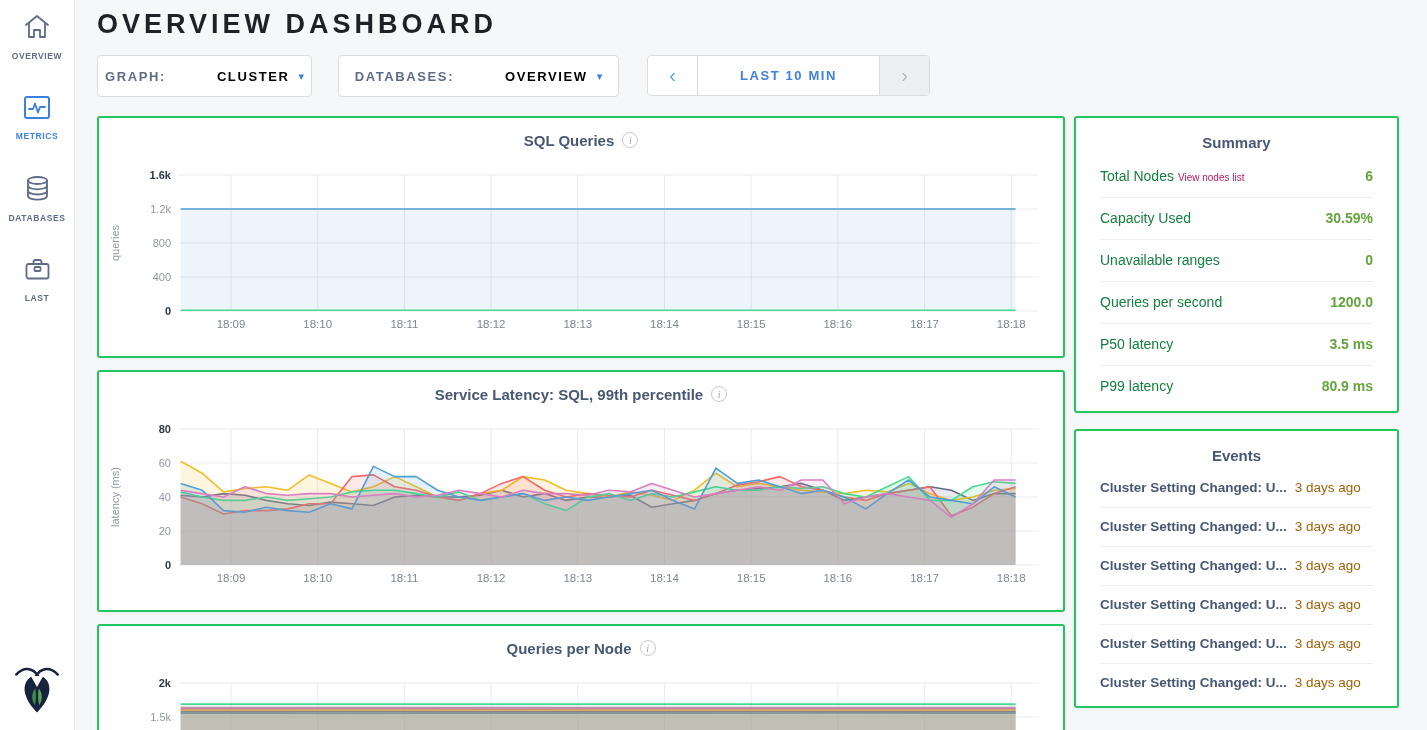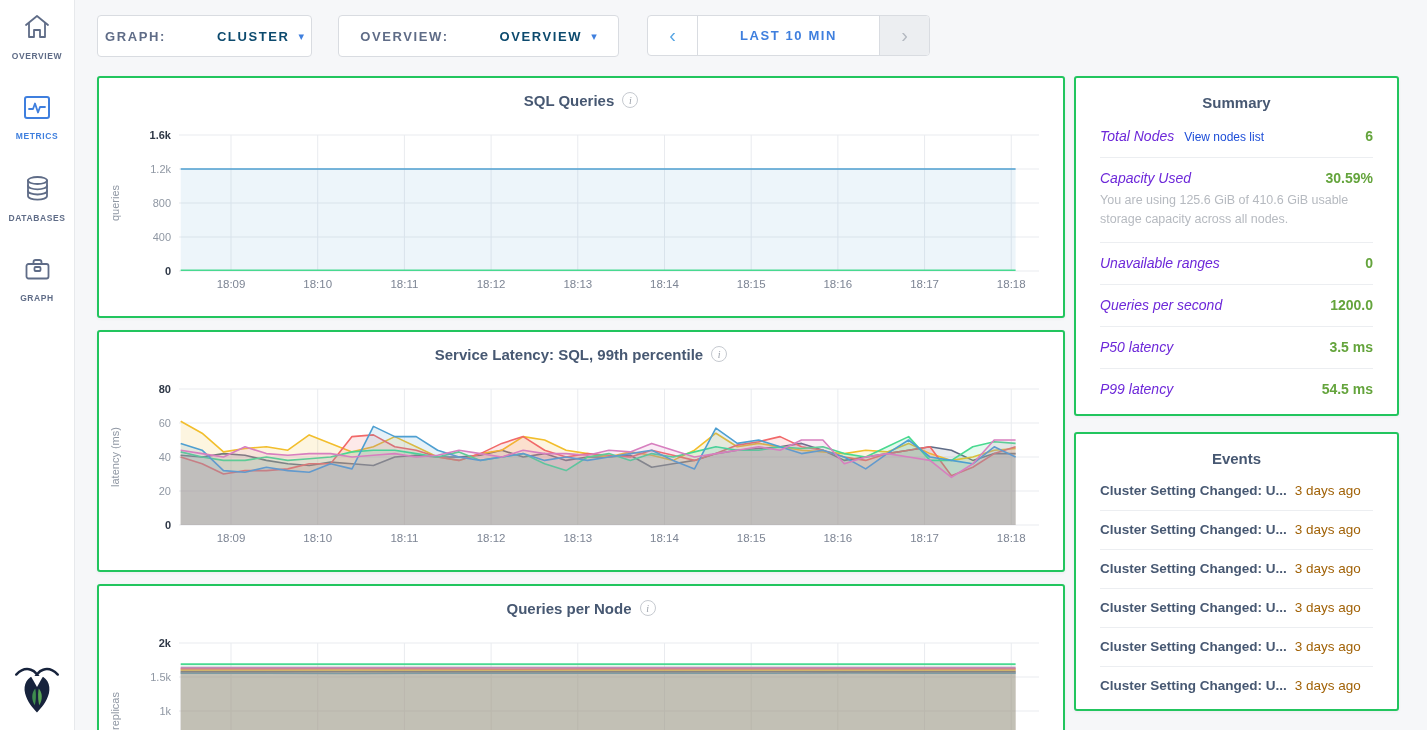--- a/index.html
+++ b/index.html
@@ -34,21 +34,21 @@
   }
   .controls { display:flex; margin-top:15px; }
   .dropdown {
     height:42px; background:#fff; border:1px solid #d9dce1; border-radius:4px;
     display:flex; align-items:center; justify-content:center; gap:9px;
     cursor:pointer;
   }
   .dd-graph { width:215px; }
   .dd-dashboard { width:281px; margin-left:26px; }
   .dd-label { font-size:13px; font-weight:bold; letter-spacing:1.6px; color:#5f6c87; }
-  .dd-value { font-size:13px; font-weight:bold; letter-spacing:1.6px; color:#0c4a6e;margin-left:42px; }
+  .dd-value { font-size:13px; font-weight:bold; letter-spacing:1.6px; color:#000000;margin-left:42px; }
   .caret { color:#3f7fde; font-size:11px; line-height:1; }
   .time-picker {
     display:flex; height:41px; margin-left:28px;
     border:1px solid #d9dce1; border-radius:4px; overflow:hidden; background:#fff;
   }
   .tp-seg { display:flex; align-items:center; justify-content:center; }
   .tp-prev { width:50px; border-right:1px solid #d9dce1; color:#58a6e4; font-size:20px; cursor:pointer; }
   .tp-label { width:181px; color:#3f7fde; font-weight:bold; font-size:13px; letter-spacing:1.6px; cursor:pointer;text-align:center; }
   .tp-next { width:50px; border-left:1px solid #d9dce1; background:#eceef1; color:#b4b9c1; font-size:20px; }
   
@@ -75,22 +75,22 @@
   .panel { padding:0 24px 4px; }
   .panel-title { text-align:center; font-size:15px; font-weight:bold; color:#475872; margin:16px 0 5px; }
   .summary-row {
     display:flex; justify-content:space-between; align-items:baseline;
     padding:12px 0 13px; border-top:1px solid #eceef1;
   }
   .summary-row.first, .summary-block.first { border-top:none; }
   .summary-block { padding:12px 0 13px; border-top:1px solid #eceef1; }
   .summary-block .line1 { display:flex; justify-content:space-between; align-items:baseline; }
   .sum-left { display:flex; align-items:baseline; }
-  .sum-label { font-size:14px; color:#6d28d9;font-style:italic; }
-  .sum-link { font-size:12px; color:#1d4ed8; margin-left:10px; cursor:pointer; text-decoration:none; }
+  .sum-label { font-size:14px; color:#15803d; }
+  .sum-link { font-size:10px; color:#be185d; margin-left:4px; cursor:pointer; text-decoration:none; }
   .sum-value { font-size:14px; font-weight:bold; color:#64a43c; }
   .sum-desc { font-size:12.5px; color:#b6bac0; line-height:1.5; margin-top:5px; }
   .event-row {
     display:flex; justify-content:flex-start; align-items:baseline; gap:8px;
     padding:11px 0 12px; border-top:1px solid #eceef1;
   }
   .event-row.first { border-top:none; }
   .event-title { font-size:13.5px; font-weight:bold; color:#475872; white-space:nowrap; overflow:hidden; }
   .event-time { font-size:13.5px; color:#a16207; white-space:nowrap; }
 </style>
@@ -128,44 +128,45 @@
     <span class="nav-label">DATABASES</span>
   </div>
   <div class="nav-item">
     <span>
       <svg width="27" height="25" viewBox="0 0 27 25" fill="none" stroke="#5f6c87" stroke-width="1.8" stroke-linecap="round" stroke-linejoin="round">
         <rect x="2.5" y="7" width="22" height="14.5" rx="2"></rect>
         <path d="M9.5 7 V5.2 c0-1.2 1-2.2 2.2-2.2 h3.6 c1.2 0 2.2 1 2.2 2.2 V7"></path>
         <rect x="10.5" y="10" width="6" height="4" rx="1"></rect>
       </svg>
     </span>
-    <span class="nav-label">GRAPH</span>
+    <span class="nav-label">LAST</span>
   </div>
   <div class="logo">
     <svg width="46" height="54" viewBox="0 0 44 52" fill="none">
       <path d="M2 14 C12 4 22 10 24 19" stroke="#17233c" stroke-width="2.4" stroke-linecap="round"></path>
       <path d="M42 14 C32 4 22 10 20 19" stroke="#17233c" stroke-width="2.4" stroke-linecap="round"></path>
       <path d="M22 15 C31.5 15 35.5 24 33.5 32 C31.5 40 26 46.5 22 50.5 C18 46.5 12.5 40 10.5 32 C8.5 24 12.5 15 22 15 Z" fill="#17233c"></path>
       <path d="M16 15.5 L22 26 L28 15.5 Z" fill="#ffffff"></path>
       <path d="M20.3 27.5 C16.8 31.5 16.3 38 19.8 43.5 C21 39.5 21.4 32.5 20.3 27.5 Z" fill="#3e8c4e"></path>
       <path d="M23.7 27.5 C27.2 31.5 27.7 38 24.2 43.5 C23 39.5 22.6 32.5 23.7 27.5 Z" fill="#57a353"></path>
     </svg>
   </div>
 </div>
 
 <div class="main">
+  <h1 class="page-title">OVERVIEW DASHBOARD</h1>
 
   <div class="controls">
     <div class="dropdown dd-graph">
       <span class="dd-label">GRAPH:</span>
       <span class="dd-value">CLUSTER</span>
       <span class="caret">▾</span>
     </div>
     <div class="dropdown dd-dashboard">
-      <span class="dd-label">OVERVIEW:</span>
+      <span class="dd-label">DATABASES:</span>
       <span class="dd-value">OVERVIEW</span>
       <span class="caret">▾</span>
     </div>
     <div class="time-picker">
       <div class="tp-seg tp-prev">‹</div>
       <div class="tp-seg tp-label">LAST 10 MIN</div>
       <div class="tp-seg tp-next">›</div>
     </div>
   </div>
 
@@ -326,37 +327,36 @@
             <span class="sum-label">Total Nodes</span>
             <a class="sum-link">View nodes list</a>
           </span>
           <span class="sum-value">6</span>
         </div>
         <div class="summary-block">
           <div class="line1">
             <span class="sum-label">Capacity Used</span>
             <span class="sum-value">30.59%</span>
           </div>
-          <div class="sum-desc">You are using 125.6 GiB of 410.6 GiB usable storage capacity across all nodes.</div>
         </div>
         <div class="summary-row">
           <span class="sum-label">Unavailable ranges</span>
           <span class="sum-value">0</span>
         </div>
         <div class="summary-row">
           <span class="sum-label">Queries per second</span>
           <span class="sum-value">1200.0</span>
         </div>
         <div class="summary-row">
           <span class="sum-label">P50 latency</span>
           <span class="sum-value">3.5 ms</span>
         </div>
         <div class="summary-row">
           <span class="sum-label">P99 latency</span>
-          <span class="sum-value">54.5 ms</span>
+          <span class="sum-value">80.9 ms</span>
         </div>
       </div>
 
       <div class="card panel">
         <div class="panel-title">Events</div>
         <div class="event-row first">
           <span class="event-title">Cluster Setting Changed: U...</span>
           <span class="event-time">3 days ago</span>
         </div>
         <div class="event-row">

